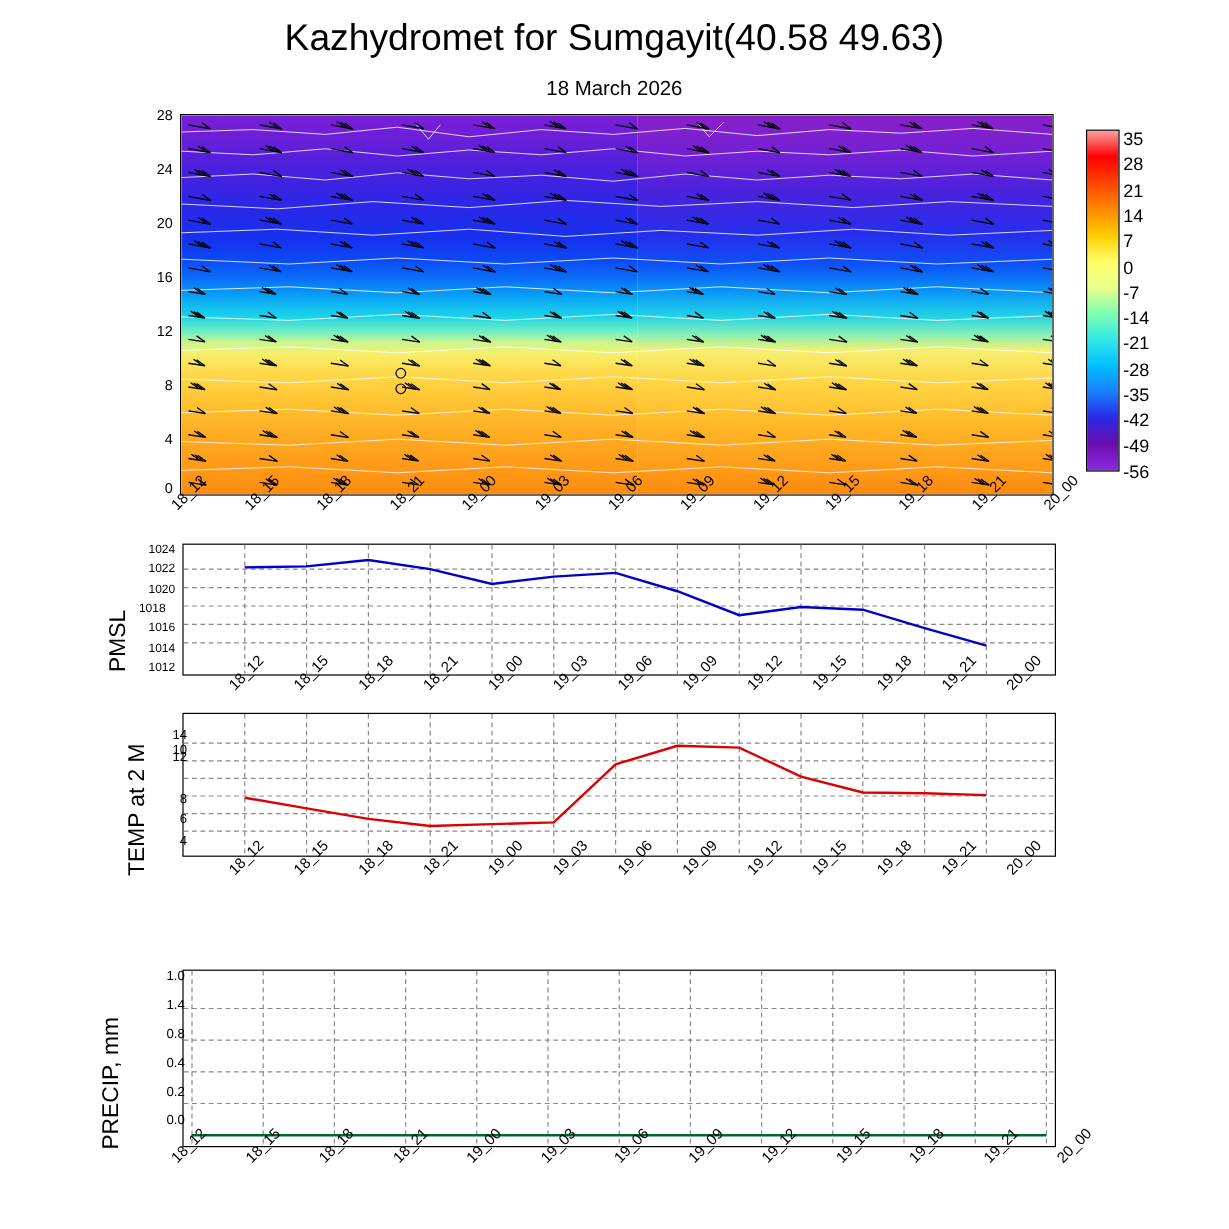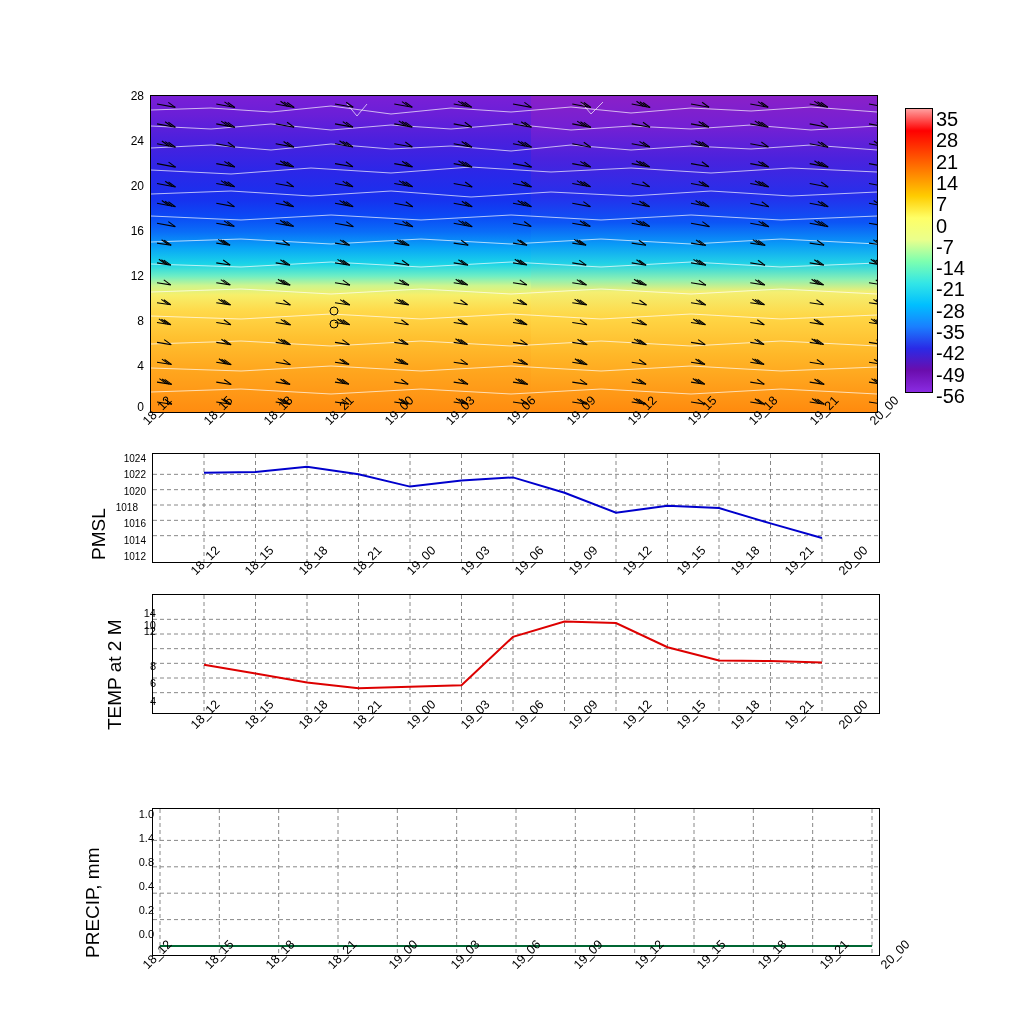--- a/index.html
+++ b/index.html
@@ -18,28 +18,30 @@
   .ylabel{position:absolute;font-size:19px;color:#000;white-space:nowrap;
           transform:rotate(-90deg);transform-origin:left top;}
 
   
   #sounding-frame{left:150px;top:95px;width:728px;height:318px;}
   #sounding-canvas{position:absolute;left:151px;top:96px;width:726px;height:316px;overflow:hidden;}
 
   
   #cbar{position:absolute;left:905px;top:108px;width:28px;height:285px;border:1px solid #000;box-sizing:border-box;}
   #cbar-labels{position:absolute;left:936px;top:100px;width:80px;height:300px;}
-  #cbar-labels div{position:absolute;font-size:20px;color:#000;}
+  #cbar-labels div{position:absolute;font-size:15px;color:#000;}
   svg{display:block;}
 </style>
 </head>
 <body>
 
 <div class="page">
 
+  <div class="title">Kazhydromet for Sumgayit(40.58 49.63)</div>
+  <div class="subtitle">18 March 2026</div>
 
   <div class="frame" id="sounding-frame"></div>
   <div id="sounding-canvas">
     <svg width="726" height="316" viewBox="0 0 726 316">
       <defs>
         <linearGradient id="vgrad" x1="0" y1="0" x2="0" y2="1">
           <stop offset="0.00" stop-color="#7a1fd6"></stop>
           <stop offset="0.06" stop-color="#6a1fd8"></stop>
           <stop offset="0.14" stop-color="#4b20dd"></stop>
           <stop offset="0.24" stop-color="#2b27e8"></stop>

